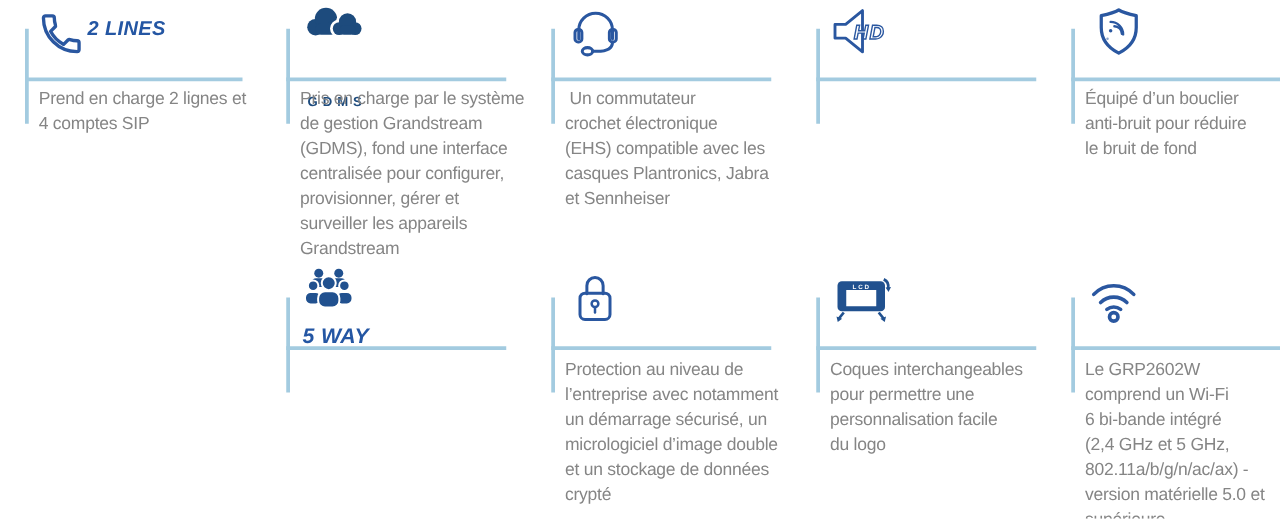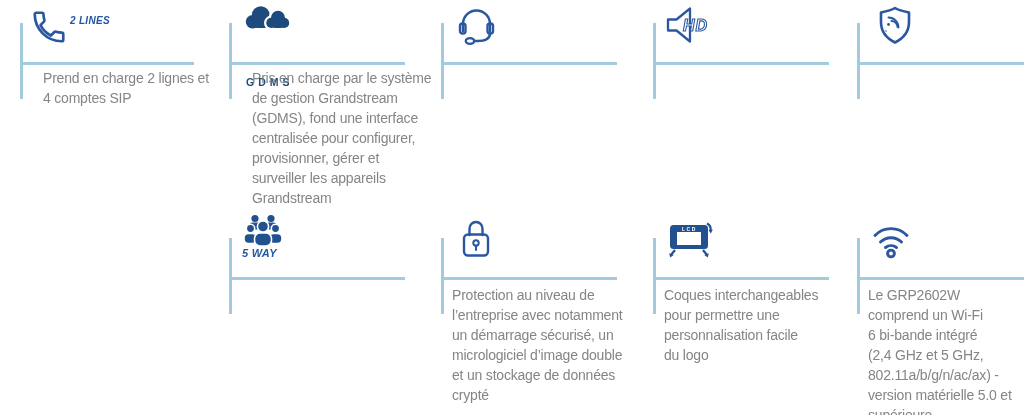--- a/index.html
+++ b/index.html
@@ -9,30 +9,30 @@
   .vline{position:absolute;left:0;width:3px;height:76px;background:#a3cbe0;}
   .row1 .vline{top:23px;}
   .row2 .vline{top:33px;}
   .hline{position:absolute;left:0;height:3px;width:176px;background:#a3cbe0;}
   .row1 .hline{top:62px;}
   .row2 .hline{top:72px;}
   .hline.w174{width:174px;}
   .hline.w167{width:167px;}
   .ftext{position:absolute;left:11px;white-space:pre;font-size:14px;line-height:20px;
          letter-spacing:-0.2px;color:#858585;}
-  .row1 .ftext{top:68px;margin-left:12px;}
+  .row1 .ftext{top:68px;}
   .row2 .ftext{top:80px;}
   .icon{position:absolute;}
   .badge{position:absolute;color:#2456a3;font-weight:bold;font-style:italic;
          letter-spacing:0.3px;}
-  .badge-2lines{left:50px;top:15px;font-size:10px;}
+  .badge-2lines{left:50px;top:15px;font-size:16px;}
   .gdms-word{position:absolute;left:17px;top:36px;font-size:10.5px;font-weight:bold;
              letter-spacing:4px;color:#1d4b7d;margin-top:40px;}
   .badge-poe{left:13px;top:38px;font-size:17px;}
-  .badge-5way{left:13px;top:42px;font-size:11px;}
+  .badge-5way{left:13px;top:54px;font-size:17px;}
   svg{display:block;}
 </style>
 </head>
 <body>
 
 <div class="canvas">
 
   <div class="cell row1" style="left:20px;top:0;">
     <div class="vline"></div>
     <div class="hline w174"></div>
@@ -88,20 +88,25 @@
       <svg width="46" height="46" viewBox="0 0 46 46">
         <g fill="none" stroke="#2a57a0" stroke-width="2.4" stroke-linecap="round" stroke-linejoin="round">
           <path d="M9 27 v-7 a13.5 13.5 0 0 1 27 0 v7"></path>
           <rect x="6" y="19.5" width="5.5" height="10" rx="2.4"></rect>
           <rect x="33.5" y="19.5" width="5.5" height="10" rx="2.4"></rect>
           <path d="M36 29.5 c0 5.5 -5.5 7.5 -12.5 7.5 h-3.5"></path>
           <ellipse cx="16" cy="37" rx="4.2" ry="2.9"></ellipse>
         </g>
       </svg>
     </div>
+    <div class="ftext"> Un commutateur
+crochet électronique
+(EHS) compatible avec les
+casques Plantronics, Jabra
+et Sennheiser</div>
   </div>
 
   <div class="cell row1" style="left:653px;top:0;text-decoration:underline;">
     <div class="vline"></div>
     <div class="hline"></div>
     <div class="icon" style="left:8px;top:4px;">
       <svg width="58" height="42" viewBox="0 0 58 42">
         <path d="M7 15.5 h8.5 L29 4.5 v33 L15.5 26.5 H7 z" fill="none" stroke="#2a57a0" stroke-width="2.3" stroke-linejoin="round"></path>
         <text x="22" y="27" font-family="Liberation Sans, sans-serif" font-size="16" font-style="italic" font-weight="bold" fill="#ffffff" stroke="#2a57a0" stroke-width="1.1" letter-spacing="1">HD</text>
       </svg>
@@ -115,20 +120,23 @@
       <svg width="44" height="42" viewBox="0 0 44 42">
         <g fill="none" stroke="#2a57a0" stroke-linejoin="round" stroke-linecap="round">
           <path d="M22 3 C26 5.5 31 6.5 36 7.5 V17 C36 27 30 33.5 22 37.5 C14 33.5 8 27 8 17 V7.5 C13 6.5 18 5.5 22 3 Z" stroke-width="2.6"></path>
           <path d="M18.5 16 a6 6 0 0 1 6 6" stroke-width="1.9"></path>
           <path d="M15.5 12.5 a10 10 0 0 1 10 10" stroke-width="1.9"></path>
         </g>
         <circle cx="15.5" cy="19.5" r="1.4" fill="#2a57a0"></circle>
         <circle cx="13" cy="26" r="1" fill="#2a57a0" opacity="0.55"></circle>
       </svg>
     </div>
+    <div class="ftext">Équipé d’un bouclier
+anti-bruit pour réduire
+le bruit de fond</div>
   </div>
 
 
   <div class="cell row2" style="left:229px;top:205px;">
     <div class="vline"></div>
     <div class="hline"></div>
     <div class="icon" style="left:14px;top:7px;">
       <svg width="40" height="38" viewBox="0 0 40 38">
         <g fill="#21518f">
           <circle cx="12" cy="6.5" r="3.6"></circle>

